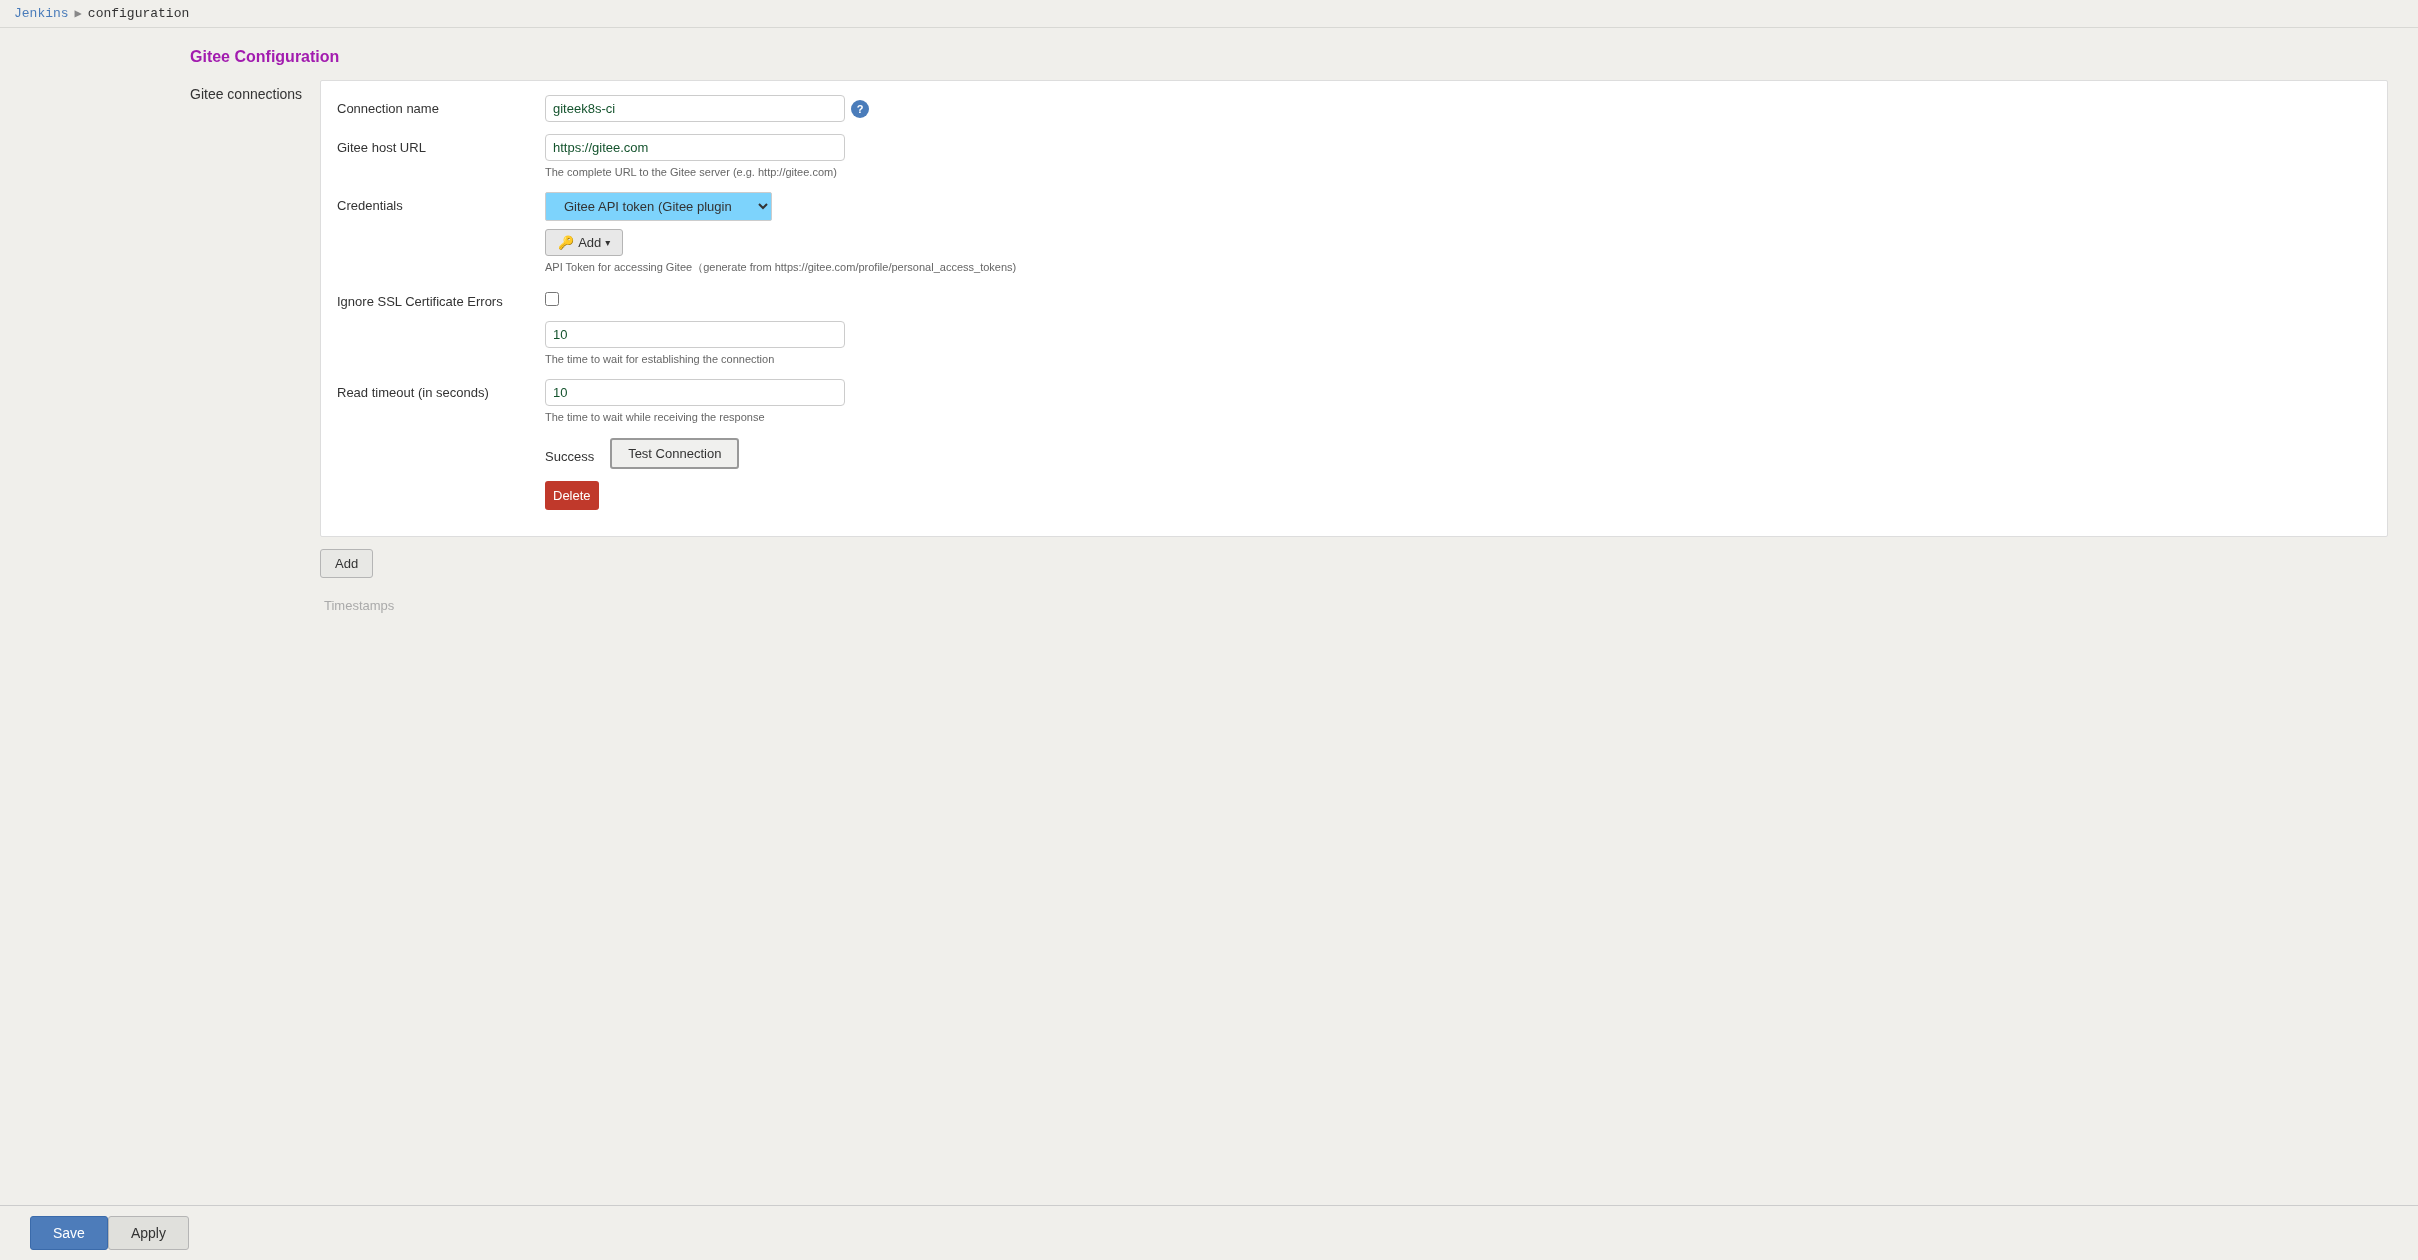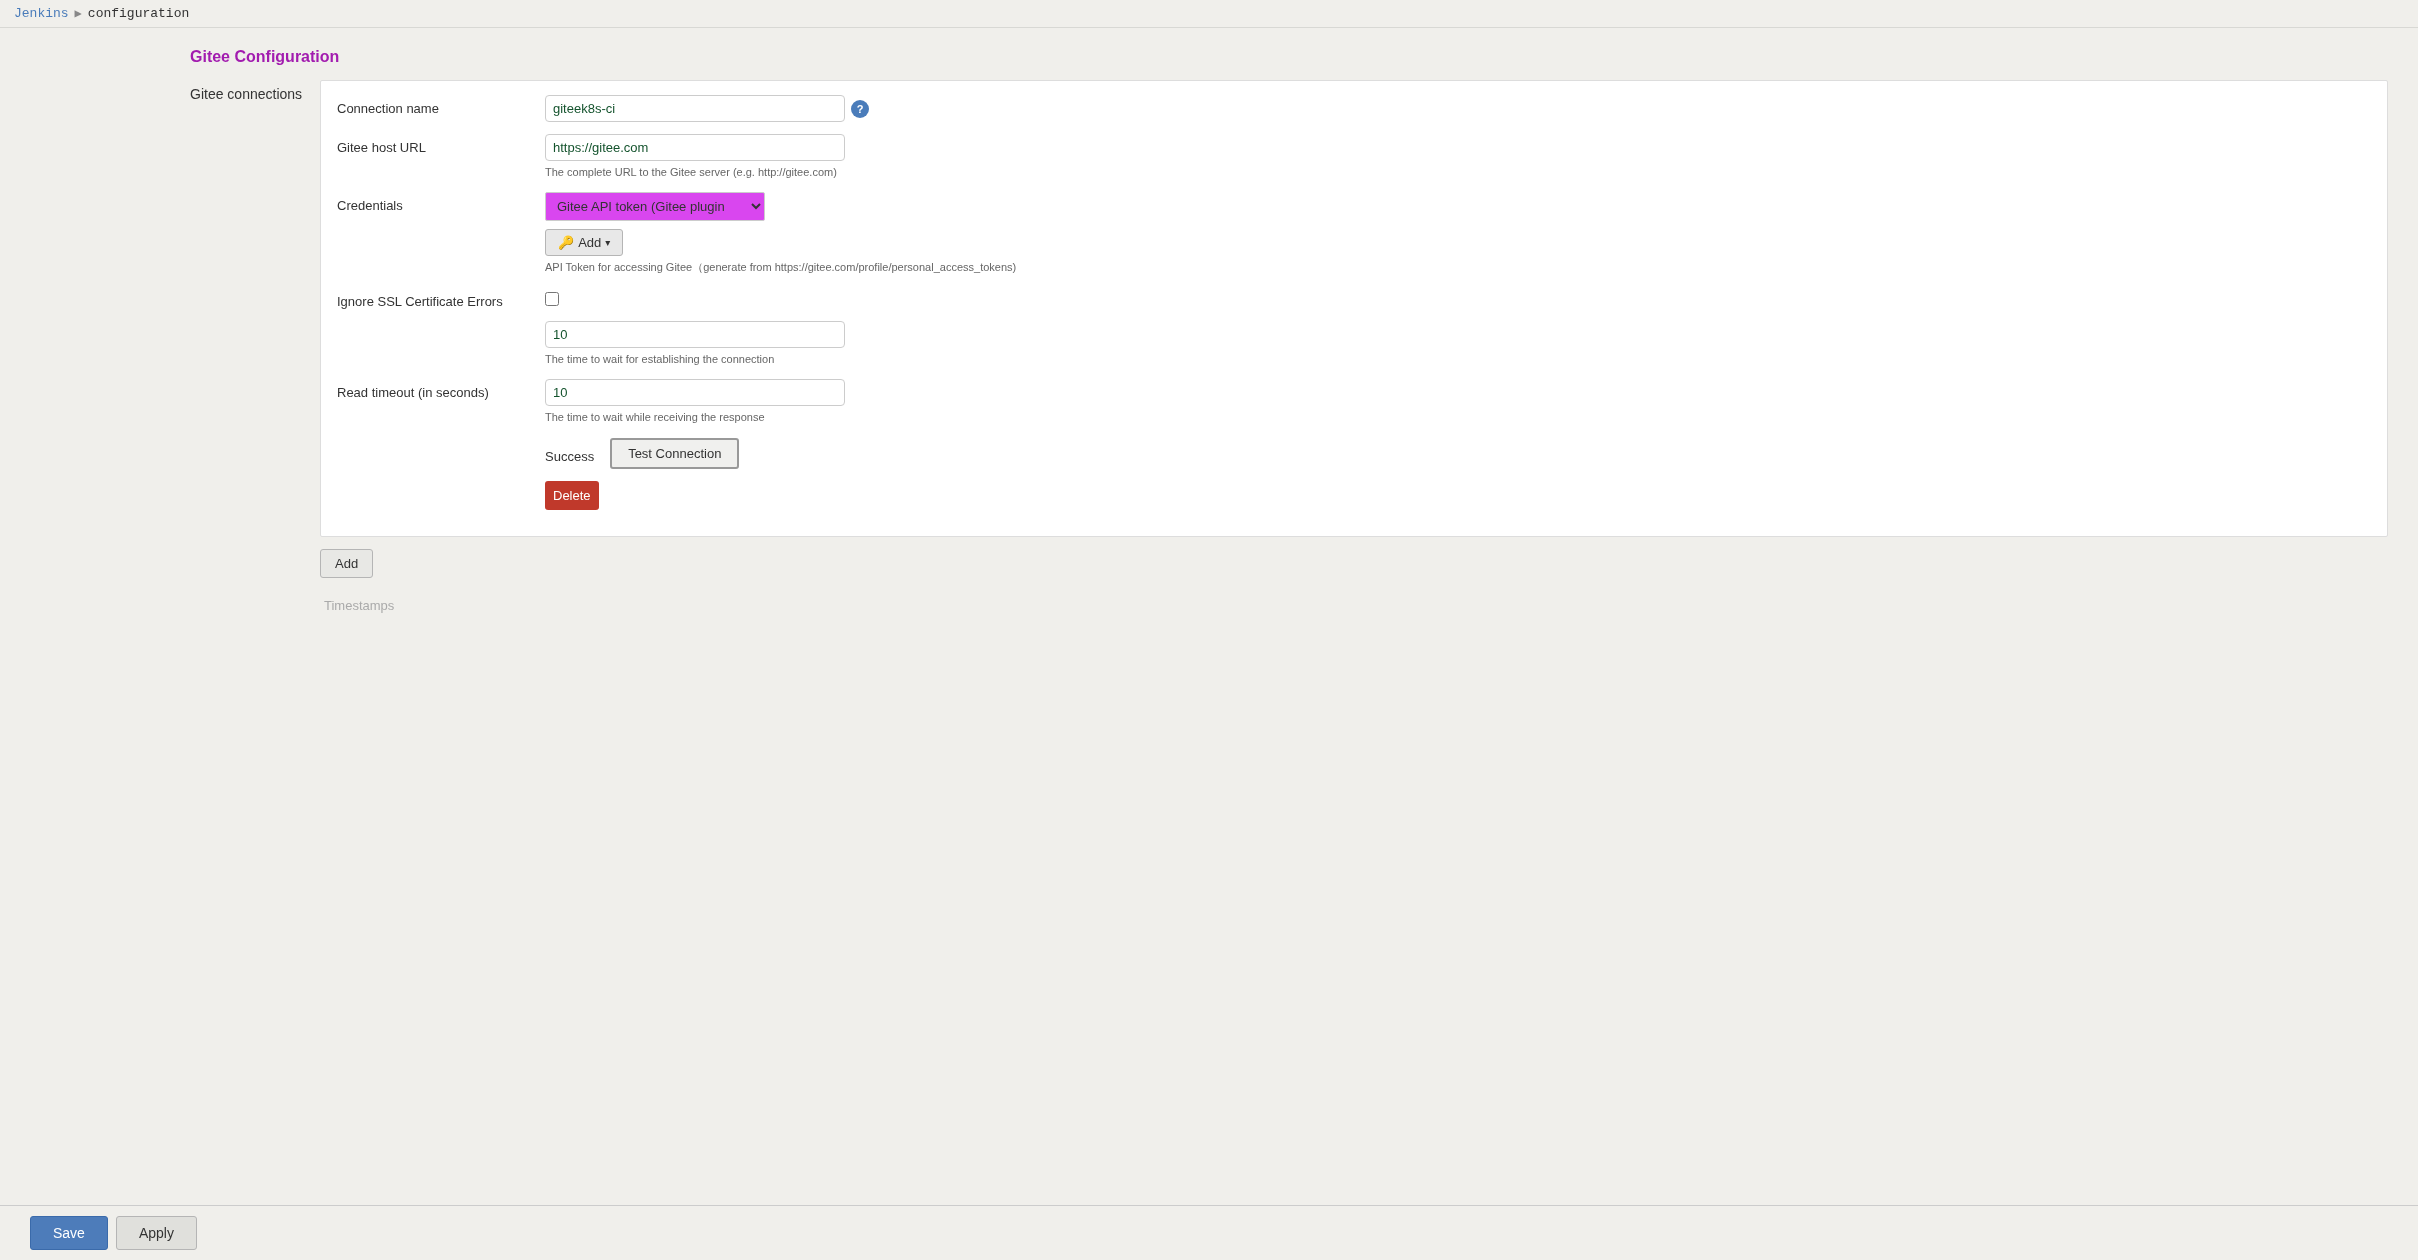--- a/index.html
+++ b/index.html
@@ -115,25 +115,25 @@
 
     .hint-text {
       font-size: 11px;
       color: #666;
       margin-top: 4px;
       line-height: 1.4;
     }
 
     
     .form-select {
-      padding: 5px 22px 5px 7px;
+      padding: 5px 22px 5px 14px;
       border: 1px solid #ccc;
       border-radius: 2px;
       font-size: 13px;
-      background: #d946ef;
+      background: #7dd3fc;
       color: #333;
       appearance: auto;
     }
 
     
     .btn-add {
       display: inline-flex;
       align-items: center;
       gap: 4px;
       padding: 5px 12px;
@@ -195,21 +195,21 @@
     
     .bottom-toolbar {
       position: fixed;
       bottom: 0;
       left: 0;
       right: 0;
       background: #f0efeb;
       border-top: 1px solid #ccc;
       padding: 10px 30px;
       display: flex;
-      gap: 8px;
+      gap: 0;
       align-items: center;
     }
 
     .btn-save {
       padding: 8px 22px;
       background: #4d7cba;
       border: 1px solid #3a6aaa;
       border-radius: 3px;
       font-size: 14px;
       cursor: pointer;

